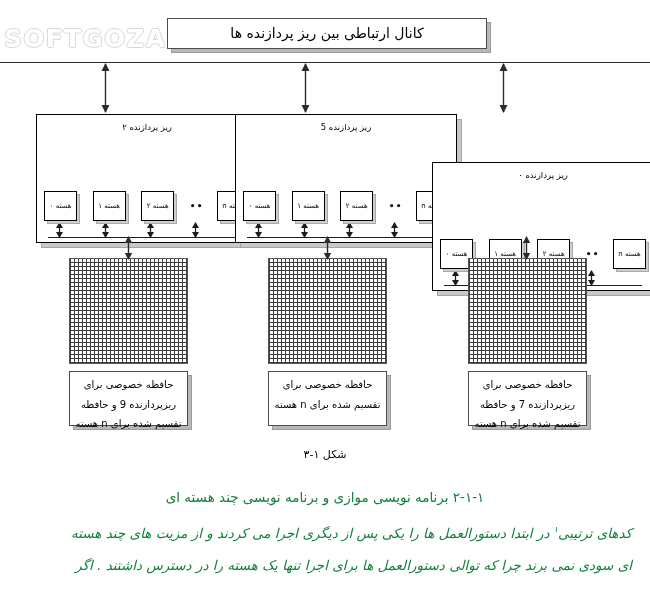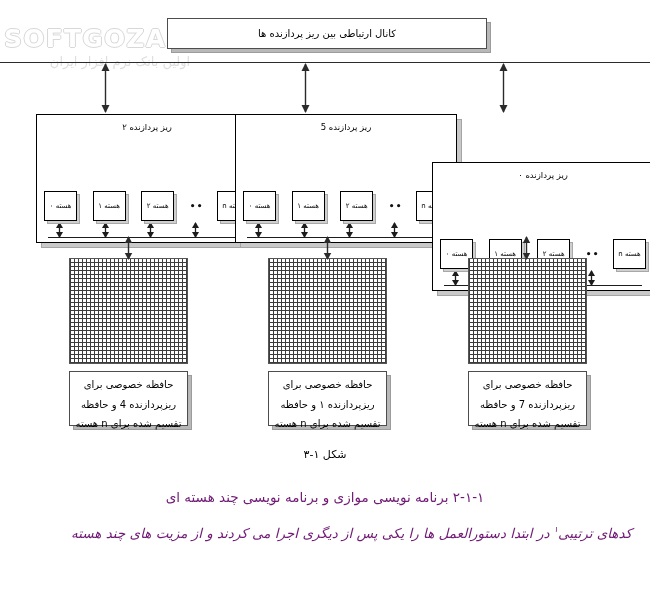--- a/index.html
+++ b/index.html
@@ -74,21 +74,21 @@
   }
 
   
   #channel-box {
     left: 167px;
     top: 18px;
     width: 320px;
     height: 31px;
   }
   #channel-box .lbl {
-    font-size: 10px;
+    font-size: 14px;
     line-height: 29px;
   }
 
   
   #main-bus {
     position: absolute;
     left: 0px;
     top: 62px;
     width: 650px;
     height: 0;
@@ -237,21 +237,21 @@
   #body-text {
     position: absolute;
     left: 18px;
     top: 482px;
     width: 614px;
     direction: rtl;
     text-align: justify;
     font-size: 13.5px;
     line-height: 32px;
     font-family: "DejaVu Sans", "Liberation Sans", sans-serif;
-    color: #701a75;
+    color: #15803d;
   }
   #section-heading {
     text-align: center;
     font-size: 13.5px;
     margin-bottom: 2px;
     line-height: 30px;
   }
   .para-line {
     display: block;
     white-space: nowrap;
@@ -262,21 +262,20 @@
     vertical-align: super;
   }
 </style>
 </head>
 <body>
 
 <div id="page">
 
   <div class="watermark">
     <div class="wm-main">SOFTGOZAR.COM</div>
-    <div class="wm-sub">اولین بانک نرم افزار ایران</div>
   </div>
 
   <div>
 
     <div class="sbox" id="channel-box">
       <span class="lbl">کانال ارتباطی بین ریز پردازنده ها</span>
     </div>
 
     <div id="main-bus"></div>
 
@@ -444,37 +443,37 @@
         <polygon points="5.5,24 1.8,17 9.2,17" fill="#2b2b2b"></polygon>
       </svg>
     </div>
 
     <div class="mem-hatch" id="mem-hatch-2"></div>
     <div class="mem-hatch" id="mem-hatch-1"></div>
     <div class="mem-hatch" id="mem-hatch-0"></div>
 
     <div class="sbox mem-box" id="mem-box-2">
       <span class="lbl">حافظه خصوصی برای</span>
-      <span class="lbl">ریزپردازنده 4 و حافظه</span>
+      <span class="lbl">ریزپردازنده 9 و حافظه</span>
       <span class="lbl">تقسیم شده برای n هسته</span>
     </div>
     <div class="sbox mem-box" id="mem-box-1">
       <span class="lbl">حافظه خصوصی برای</span>
-      <span class="lbl">ریزپردازنده ۱ و حافظه</span>
       <span class="lbl">تقسیم شده برای n هسته</span>
     </div>
     <div class="sbox mem-box" id="mem-box-0">
       <span class="lbl">حافظه خصوصی برای</span>
       <span class="lbl">ریزپردازنده 7 و حافظه</span>
       <span class="lbl">تقسیم شده برای n هسته</span>
     </div>
 
     <div id="figure-caption">شکل ۱-۳</div>
   </div>
 
   <div id="body-text">
     <div id="section-heading">۲-۱-۱ برنامه نویسی موازی و برنامه نویسی چند هسته ای</div>
     <div class="para-line">
       <span>کدهای ترتیبی</span><span class="fnote">۱</span><span> در ابتدا دستورالعمل ها را یکی پس از دیگری اجرا می کردند و از مزیت های چند هسته</span>
     </div>
+    <div class="para-line">ای سودی نمی برند چرا که توالی دستورالعمل ها برای اجرا تنها یک هسته را در دسترس داشتند . اگر</div>
   </div>
 
 </div>
 
 </body></html>

